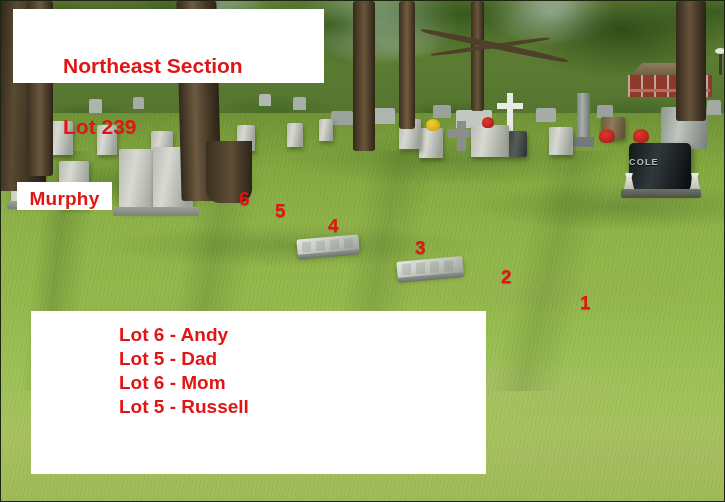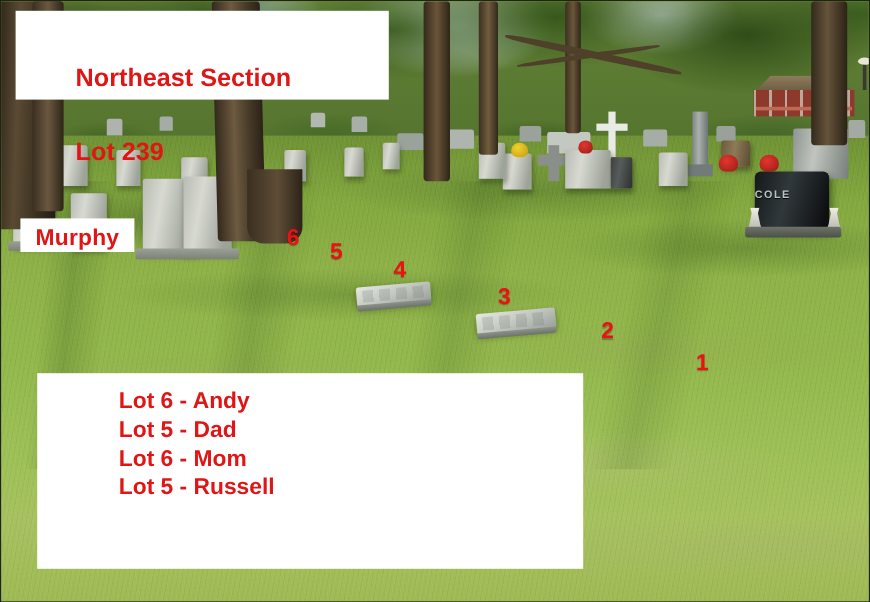--- a/index.html
+++ b/index.html
@@ -162,21 +162,21 @@
     background:repeating-linear-gradient(90deg,rgba(120,128,120,.25) 0 9px,rgba(0,0,0,0) 9px 14px);}
   .marker .edge{position:absolute;left:0;bottom:-4px;width:100%;height:5px;
     background:linear-gradient(#8d938b,#6d7369);border-radius:0 0 2px 2px;}
 
   
   .callout{position:absolute;background:#ffffff;box-sizing:border-box;}
   #title-box{left:12px;top:8px;width:311px;height:74px;padding:9px 0 0 50px;}
   #title-box .line{color:#e01515;font-size:21px;font-weight:bold;line-height:27px;white-space:nowrap;margin-top:34px;}
   #murphy-box{left:16px;top:181px;width:95px;height:28px;display:flex;align-items:flex-end;justify-content:center;}
   #murphy-label{color:#e01515;font-size:19px;font-weight:bold;letter-spacing:.2px;}
-  #legend-box{left:30px;top:310px;width:455px;height:163px;padding:12px 0 0 68px;}
+  #legend-box{left:30px;top:310px;width:455px;height:163px;padding:12px 0 0 88px;}
   #legend-box .legend-row{color:#e01515;font-size:19px;font-weight:bold;line-height:24px;white-space:nowrap;}
 
   
   .lotnum{position:absolute;color:#ef1111;font-size:19px;font-weight:bold;
     text-shadow:0 1px 1px rgba(0,0,0,.30);line-height:1;}
 </style>
 </head>
 <body>
 
 <div id="photo">

